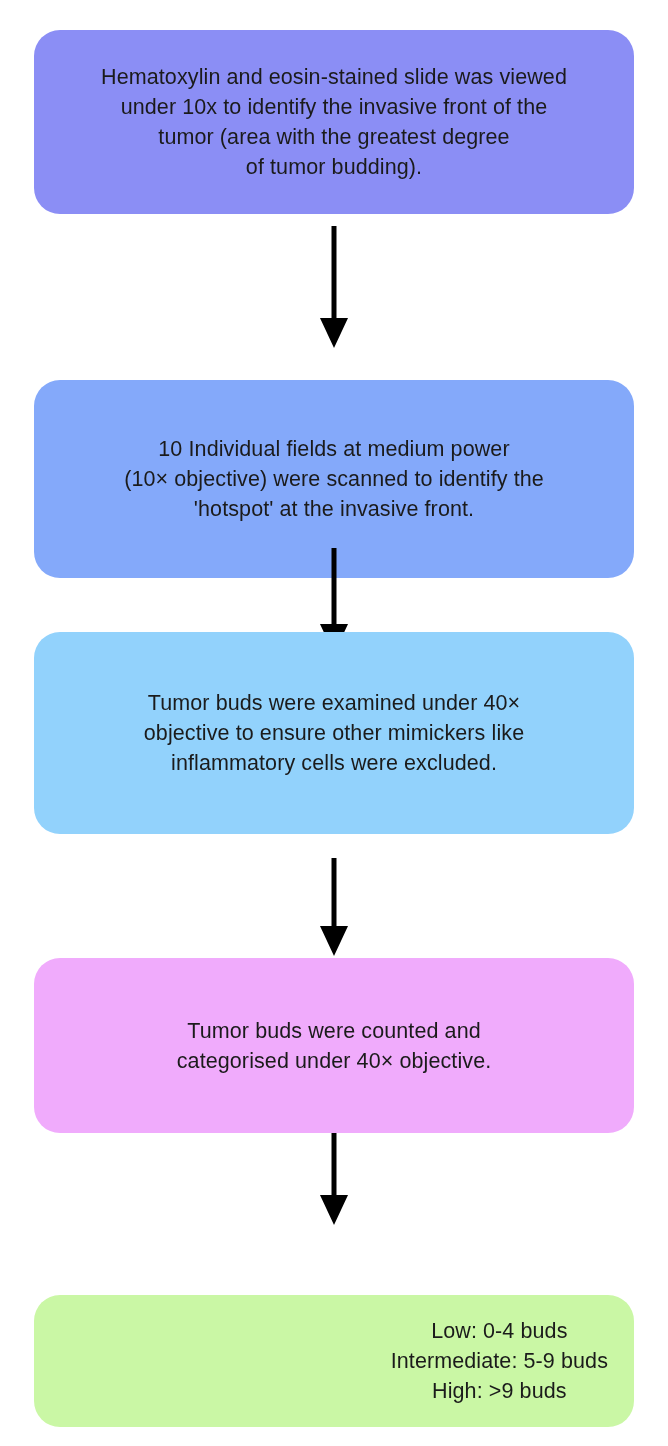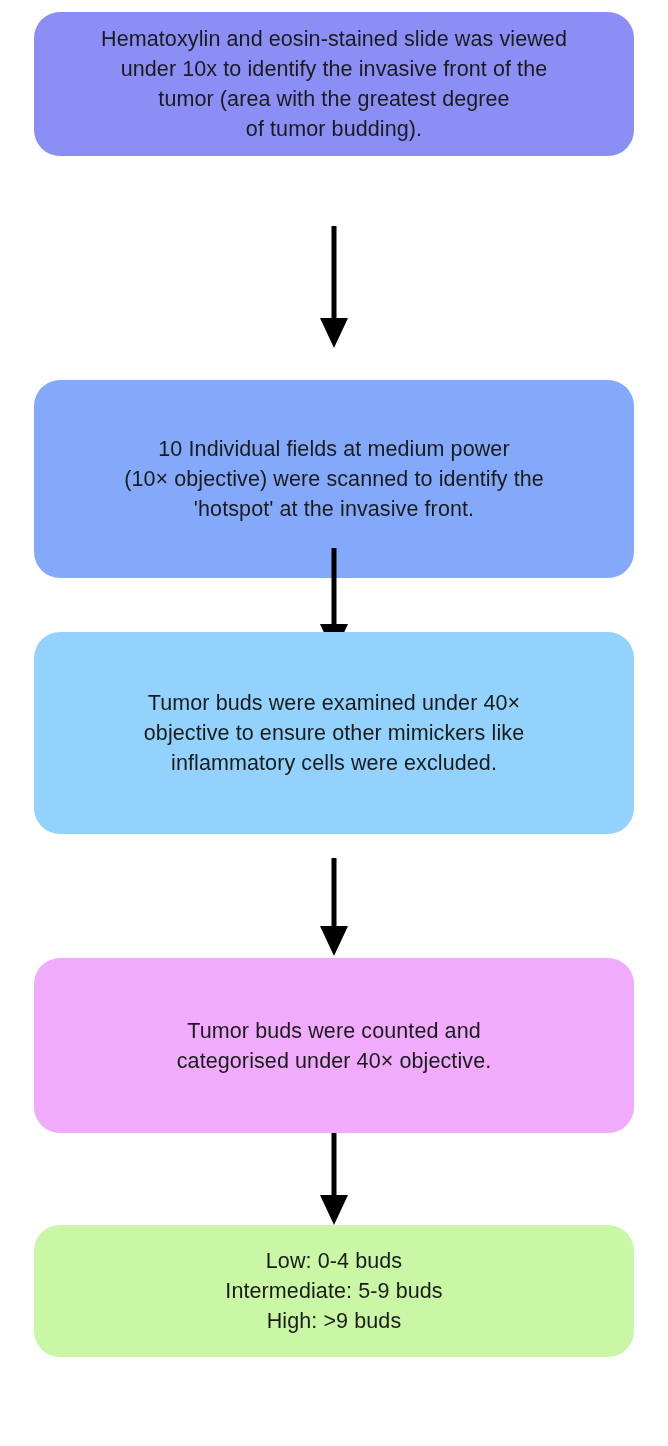--- a/index.html
+++ b/index.html
@@ -33,25 +33,25 @@
   }
   .node-text {
     font-size: 21.5px;
     line-height: 30px;
     color: #1b1b1b;
     letter-spacing: 0.1px;
     white-space: pre-line;
     font-weight: 400;
   }
   
-  #node-1 { top: 12px;   height: 144px; align-items: center; }
+  #node-1 { top: 30px;   height: 184px; align-items: center; }
   #node-2 { top: 350px;  height: 198px; }
   #node-3 { top: 632px;  height: 202px; }
   #node-4 { top: 958px;  height: 175px; }
-  #node-5 { top: 1225px; height: 132px; }
+  #node-5 { top: 1295px; height: 132px; justify-content: flex-end; }
 
   
   .connector {
     position: absolute;
     left: 0;
     width: 668px;
     pointer-events: none;
   }
   .connector svg { display: block; }
   #conn-1 { top: 226px; height: 124px; }

